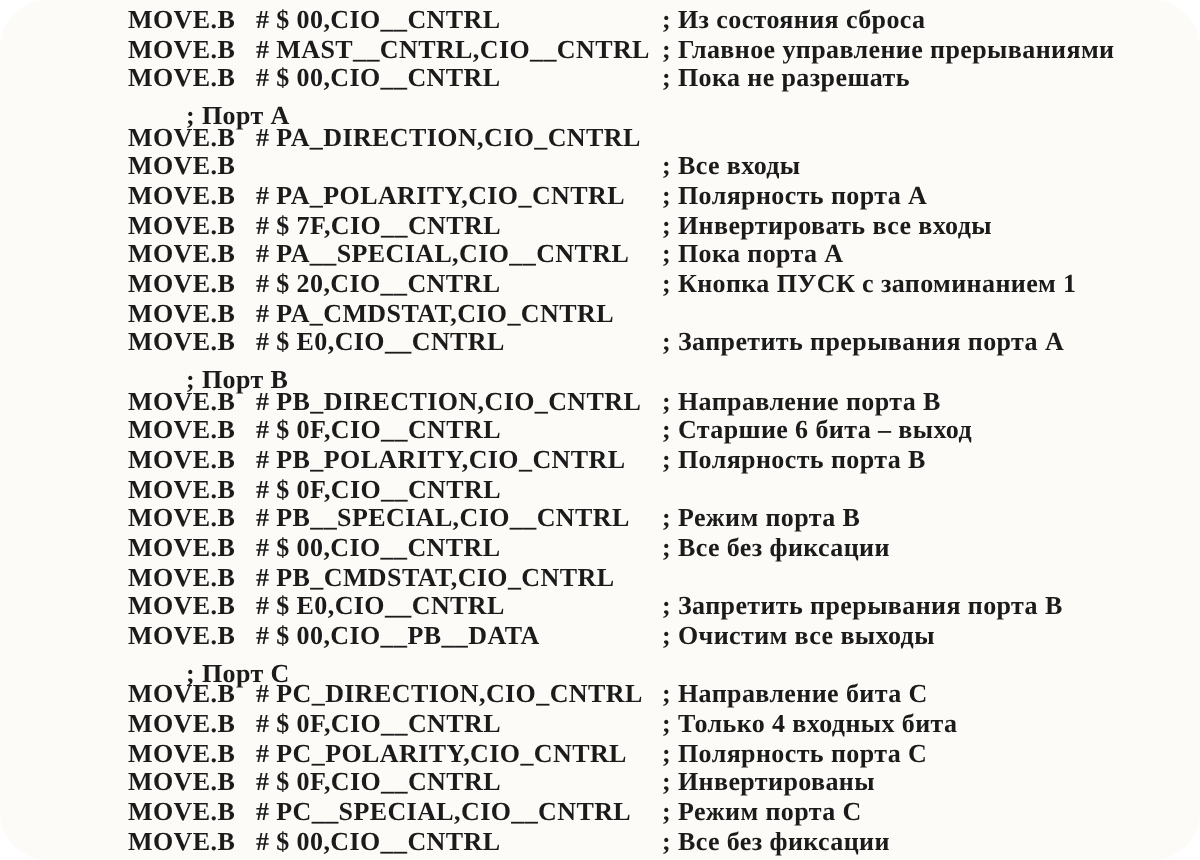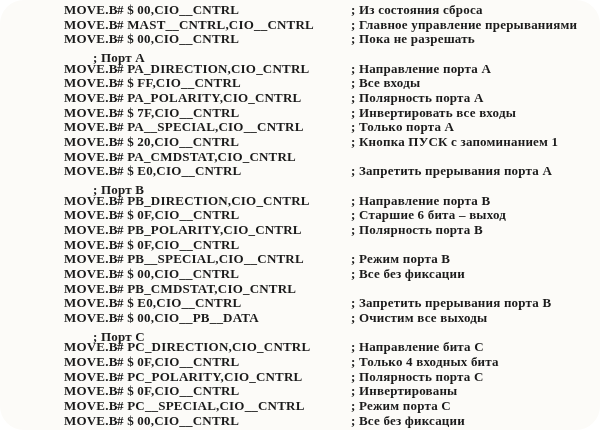--- a/index.html
+++ b/index.html
@@ -11,22 +11,22 @@
     overflow: hidden;
     font-family: "Liberation Serif", "DejaVu Serif", serif;
     font-weight: 700;
     font-size: 13px;
     color: #1b1b1b;
     letter-spacing: 0.2px;
   }
   .listing { position: absolute; top: 3px; left: 0; right: 0; }
   .row { position: relative; height: 14.68px; line-height: 14.68px; white-space: nowrap; }
   .mn  { position: absolute; left: 64px;  top: 0; }
-  .op  { position: absolute; left: 117px; top: 0; }
-  .cm  { position: absolute; left: 351px; top: 0; text-align: right; }
+  .op  { position: absolute; left: 128px; top: 0; }
+  .cm  { position: absolute; left: 331px; top: 0; text-align: right; }
   .sec { position: absolute; left: 93px;  top: 4px; }
 </style>
 </head>
 <body>
 
 <div class="page" style="background: rgb(252, 251, 248); color: rgb(27, 27, 27); border-radius: 24px;">
   <div class="listing">
       <div class="row">
         <span class="mn">MOVE.B</span>
         <span class="op"># $ 00,CIO__CNTRL</span>
@@ -41,41 +41,39 @@
         <span class="mn">MOVE.B</span>
         <span class="op"># $ 00,CIO__CNTRL</span>
         <span class="cm">; Пока не разрешать</span>
       </div>
       <div class="row">
         <span class="sec">; Порт А</span>
       </div>
       <div class="row">
         <span class="mn">MOVE.B</span>
         <span class="op"># PA_DIRECTION,CIO_CNTRL</span>
-        <span class="cm">; Направление порта А</span>
       </div>
       <div class="row">
         <span class="mn">MOVE.B</span>
-        <span class="op"># $ FF,CIO__CNTRL</span>
         <span class="cm">; Все входы</span>
       </div>
       <div class="row">
         <span class="mn">MOVE.B</span>
         <span class="op"># PA_POLARITY,CIO_CNTRL</span>
         <span class="cm">; Полярность порта А</span>
       </div>
       <div class="row">
         <span class="mn">MOVE.B</span>
         <span class="op"># $ 7F,CIO__CNTRL</span>
         <span class="cm">; Инвертировать все входы</span>
       </div>
       <div class="row">
         <span class="mn">MOVE.B</span>
         <span class="op"># PA__SPECIAL,CIO__CNTRL</span>
-        <span class="cm">; Только порта А</span>
+        <span class="cm">; Пока порта А</span>
       </div>
       <div class="row">
         <span class="mn">MOVE.B</span>
         <span class="op"># $ 20,CIO__CNTRL</span>
         <span class="cm">; Кнопка ПУСК с запоминанием 1</span>
       </div>
       <div class="row">
         <span class="mn">MOVE.B</span>
         <span class="op"># PA_CMDSTAT,CIO_CNTRL</span>
       </div>

